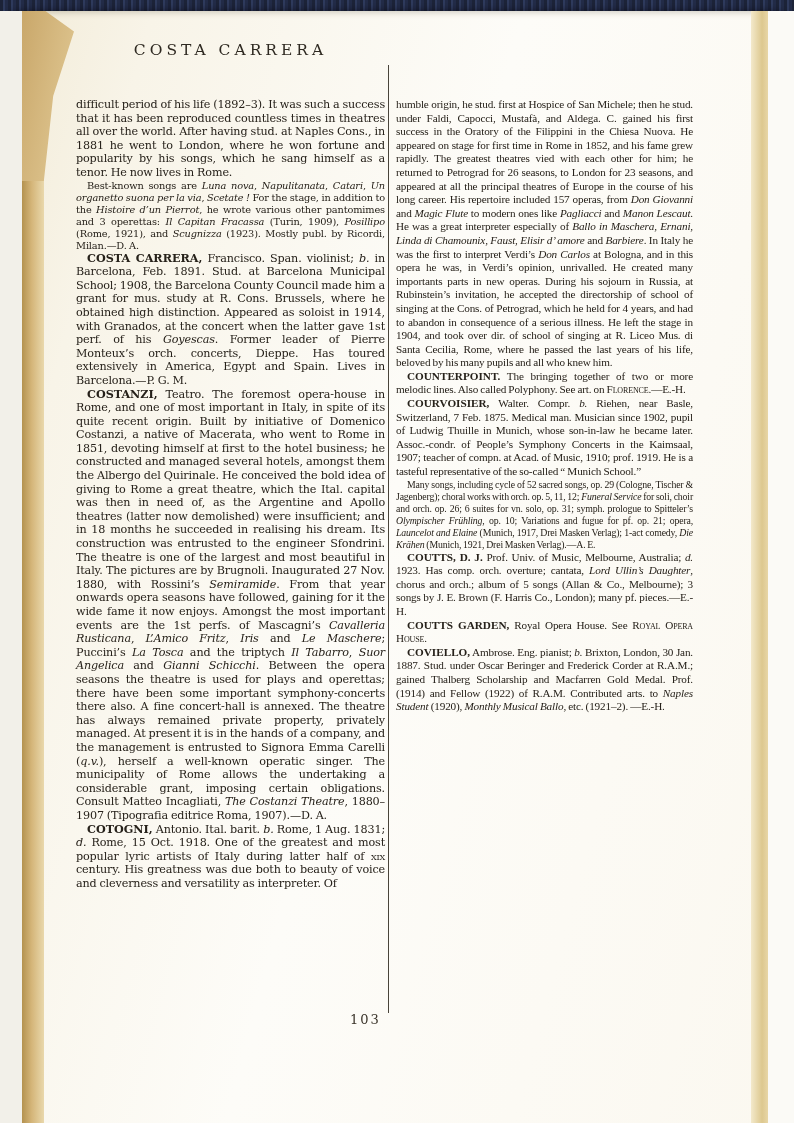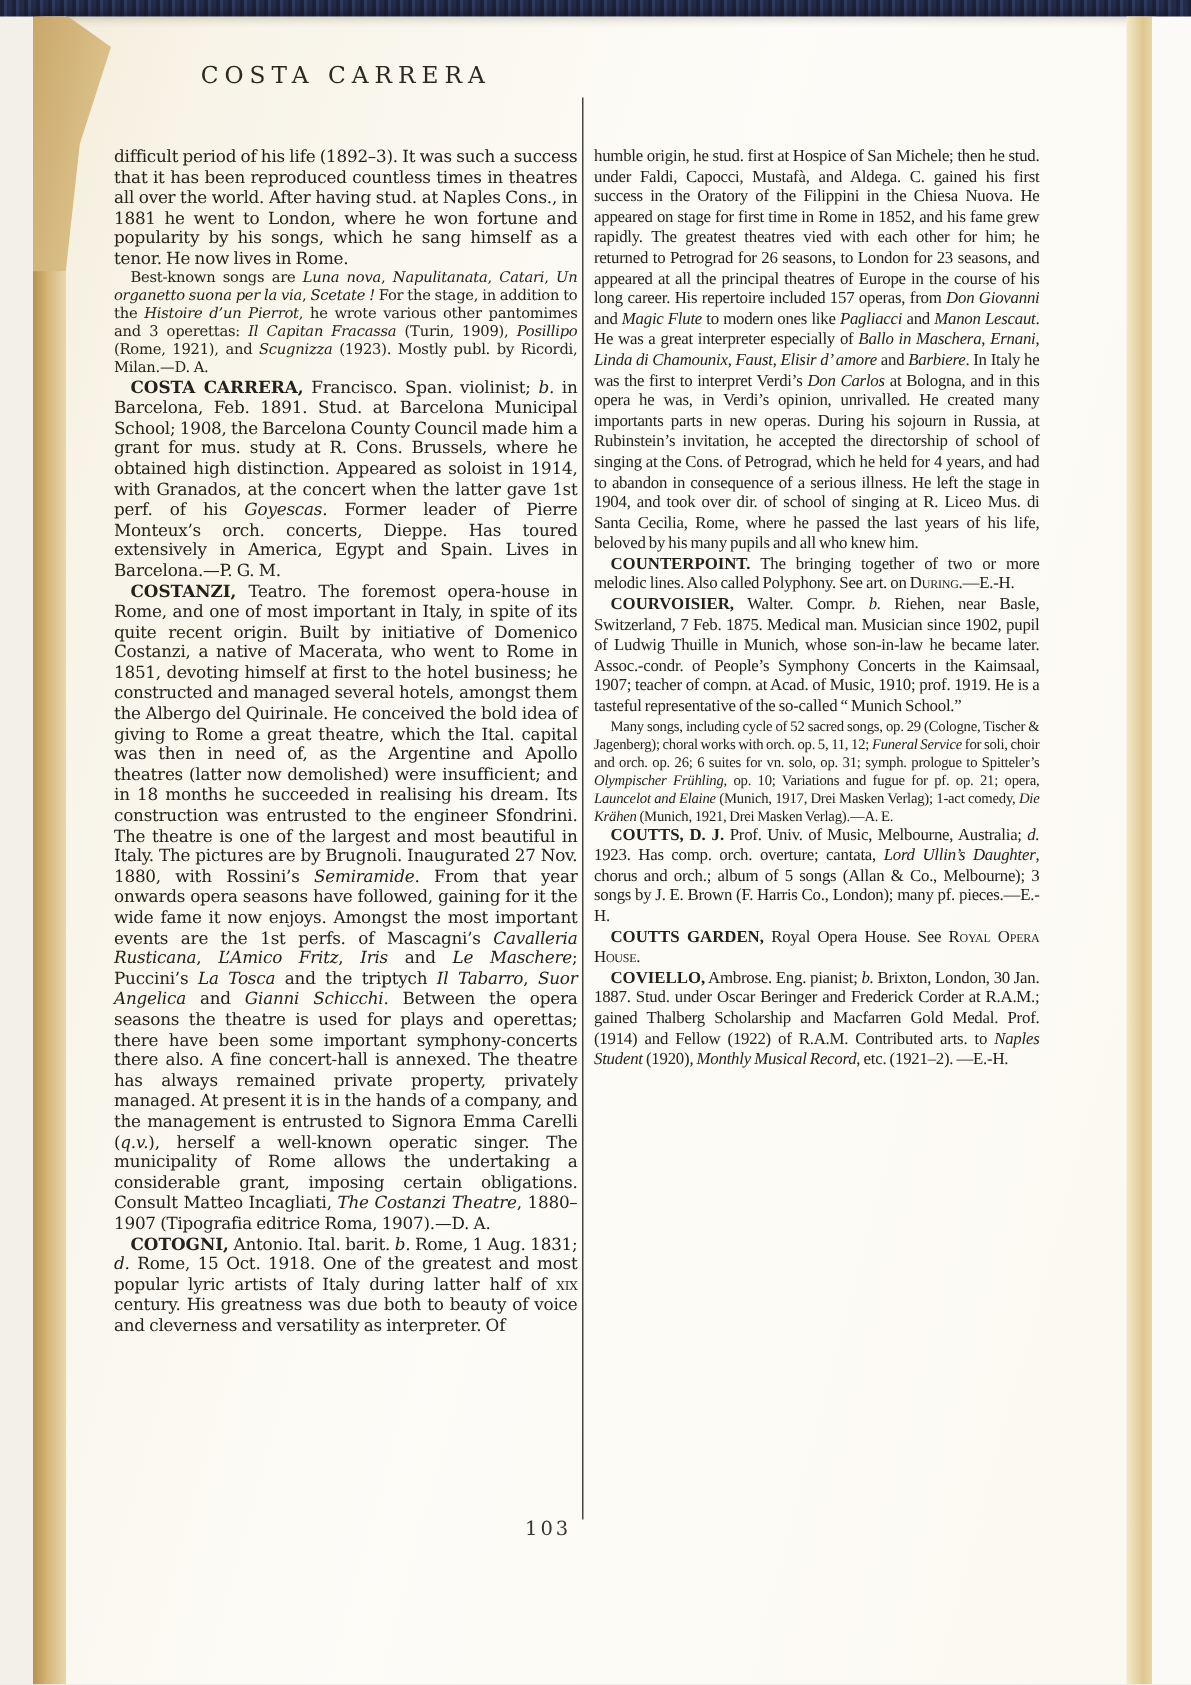--- a/index.html
+++ b/index.html
@@ -87,23 +87,23 @@
 
     <div class="colbody col-left">
         <p class="para body">difficult period of his life (1892–3).  It was such a success that it has been reproduced countless times in theatres all over the world.  After having stud. at Naples Cons., in 1881 he went to London, where he won fortune and popularity by his songs, which he sang himself as a tenor.  He now lives in Rome.</p>
         <p class="para small">Best-known songs are <i>Luna nova</i>, <i>Napulitanata</i>, <i>Catari</i>, <i>Un organetto suona per la via</i>, <i>Scetate !</i>  For the stage, in addition to the <i>Histoire d’un Pierrot</i>, he wrote various other pantomimes and 3 operettas: <i>Il Capitan Fracassa</i> (Turin, 1909), <i>Posillipo</i> (Rome, 1921), and <i>Scugnizza</i> (1923).  Mostly publ. by Ricordi, Milan.—D. A.</p>
         <p class="para entry"><b>COSTA CARRERA,</b> Francisco.  Span. violinist; <i>b.</i> in Barcelona, Feb. 1891.  Stud. at Barcelona Municipal School;  1908, the Barcelona County Council made him a grant for mus. study at R. Cons. Brussels, where he obtained high distinction.  Appeared as soloist in 1914, with Granados, at the concert when the latter gave 1st perf. of his <i>Goyescas</i>.  Former leader of Pierre Monteux’s orch. concerts, Dieppe.  Has toured extensively in America, Egypt and Spain.  Lives in Barcelona.—P. G. M.</p>
         <p class="para entry"><b>COSTANZI,</b> Teatro.  The foremost opera-house in Rome, and one of most important in Italy, in spite of its quite recent origin.  Built by initiative of Domenico Costanzi, a native of Macerata, who went to Rome in 1851, devoting himself at first to the hotel business;  he constructed and managed several hotels, amongst them the Albergo del Quirinale.  He conceived the bold idea of giving to Rome a great theatre, which the Ital. capital was then in need of, as the Argentine and Apollo theatres (latter now demolished) were insufficient;  and in 18 months he succeeded in realising his dream.  Its construction was entrusted to the engineer Sfondrini.  The theatre is one of the largest and most beautiful in Italy.  The pictures are by Brugnoli.  Inaugurated 27 Nov. 1880, with Rossini’s <i>Semiramide</i>.  From that year onwards opera seasons have followed, gaining for it the wide fame it now enjoys.  Amongst the most important events are the 1st perfs. of Mascagni’s <i>Cavalleria Rusticana</i>, <i>L’Amico Fritz</i>, <i>Iris</i> and <i>Le Maschere</i>;  Puccini’s <i>La Tosca</i> and the triptych <i>Il Tabarro</i>, <i>Suor Angelica</i> and <i>Gianni Schicchi</i>.  Between the opera seasons the theatre is used for plays and operettas;  there have been some important symphony-concerts there also.  A fine concert-hall is annexed.  The theatre has always remained private property, privately managed.  At present it is in the hands of a company, and the management is entrusted to Signora Emma Carelli (<i>q.v.</i>), herself a well-known operatic singer.  The municipality of Rome allows the undertaking a considerable grant, imposing certain obligations.  Consult Matteo Incagliati, <i>The Costanzi Theatre</i>, 1880–1907 (Tipografia editrice Roma, 1907).—D. A.</p>
         <p class="para entry"><b>COTOGNI,</b> Antonio.  Ital. barit.  <i>b.</i> Rome, 1 Aug. 1831;  <i>d.</i> Rome, 15 Oct. 1918.  One of the greatest and most popular lyric artists of Italy during latter half of <span class="sc">xix</span> century.  His greatness was due both to beauty of voice and cleverness and versatility as interpreter.  Of</p>
       </div>
     <div class="colbody col-right">
         <p class="para body">humble origin, he stud. first at Hospice of San Michele;  then he stud. under Faldi, Capocci, Mustafà, and Aldega.  C. gained his first success in the Oratory of the Filippini in the Chiesa Nuova.  He appeared on stage for first time in Rome in 1852, and his fame grew rapidly.  The greatest theatres vied with each other for him;  he returned to Petrograd for 26 seasons, to London for 23 seasons, and appeared at all the principal theatres of Europe in the course of his long career.  His repertoire included 157 operas, from <i>Don Giovanni</i> and <i>Magic Flute</i> to modern ones like <i>Pagliacci</i> and <i>Manon Lescaut</i>.  He was a great interpreter especially of <i>Ballo in Maschera</i>, <i>Ernani</i>, <i>Linda di Chamounix</i>, <i>Faust</i>, <i>Elisir d’ amore</i> and <i>Barbiere</i>.  In Italy he was the first to interpret Verdi’s <i>Don Carlos</i> at Bologna, and in this opera he was, in Verdi’s opinion, unrivalled.  He created many importants parts in new operas.  During his sojourn in Russia, at Rubinstein’s invitation, he accepted the directorship of school of singing at the Cons. of Petrograd, which he held for 4 years, and had to abandon in consequence of a serious illness.  He left the stage in 1904, and took over dir. of school of singing at R. Liceo Mus. di Santa Cecilia, Rome, where he passed the last years of his life, beloved by his many pupils and all who knew him.</p>
-        <p class="para entry"><b>COUNTERPOINT.</b>  The bringing together of two or more melodic lines.  Also called Polyphony.  See art. on <span class="sc">During</span>.—E.-H.</p>
+        <p class="para entry"><b>COUNTERPOINT.</b>  The bringing together of two or more melodic lines.  Also called Polyphony.  See art. on <span class="sc">Florence</span>.—E.-H.</p>
         <p class="para entry"><b>COURVOISIER,</b> Walter.  Compr. <i>b.</i> Riehen, near Basle, Switzerland, 7 Feb. 1875.  Medical man.  Musician since 1902, pupil of Ludwig Thuille in Munich, whose son-in-law he became later.  Assoc.-condr. of People’s Symphony Concerts in the Kaimsaal, 1907;  teacher of compn. at Acad. of Music, 1910;  prof. 1919.  He is a tasteful representative of the so-called “ Munich School.”</p>
         <p class="para small">Many songs, including cycle of 52 sacred songs, op. 29 (Cologne, Tischer &amp; Jagenberg);  choral works with orch. op. 5, 11, 12;  <i>Funeral Service</i> for soli, choir and orch. op. 26;  6 suites for vn. solo, op. 31;  symph. prologue to Spitteler’s <i>Olympischer Frühling</i>, op. 10;  Variations and fugue for pf. op. 21;  opera, <i>Launcelot and Elaine</i> (Munich, 1917, Drei Masken Verlag);  1-act comedy, <i>Die Krähen</i> (Munich, 1921, Drei Masken Verlag).—A. E.</p>
         <p class="para entry"><b>COUTTS, D. J.</b>  Prof. Univ. of Music, Melbourne, Australia;  <i>d.</i> 1923.  Has comp. orch. overture;  cantata, <i>Lord Ullin’s Daughter</i>, chorus and orch.;  album of 5 songs (Allan &amp; Co., Melbourne);  3 songs by J. E. Brown (F. Harris Co., London);  many pf. pieces.—E.-H.</p>
         <p class="para entry"><b>COUTTS GARDEN,</b> Royal Opera House.  See <span class="sc">Royal Opera House</span>.</p>
-        <p class="para entry"><b>COVIELLO,</b> Ambrose.  Eng. pianist;  <i>b.</i> Brixton, London, 30 Jan. 1887.  Stud. under Oscar Beringer and Frederick Corder at R.A.M.;  gained Thalberg Scholarship and Macfarren Gold Medal.  Prof. (1914) and Fellow (1922) of R.A.M.  Contributed arts. to <i>Naples Student</i> (1920), <i>Monthly Musical Record</i>, etc. (1921–2). —E.-H.</p>
+        <p class="para entry"><b>COVIELLO,</b> Ambrose.  Eng. pianist;  <i>b.</i> Brixton, London, 30 Jan. 1887.  Stud. under Oscar Beringer and Frederick Corder at R.A.M.;  gained Thalberg Scholarship and Macfarren Gold Medal.  Prof. (1914) and Fellow (1922) of R.A.M.  Contributed arts. to <i>Naples Student</i> (1920), <i>Monthly Musical Ballo</i>, etc. (1921–2). —E.-H.</p>
       </div>
 
     <div class="folio">103</div>
   </div>
 </div>
 
 </body></html>

